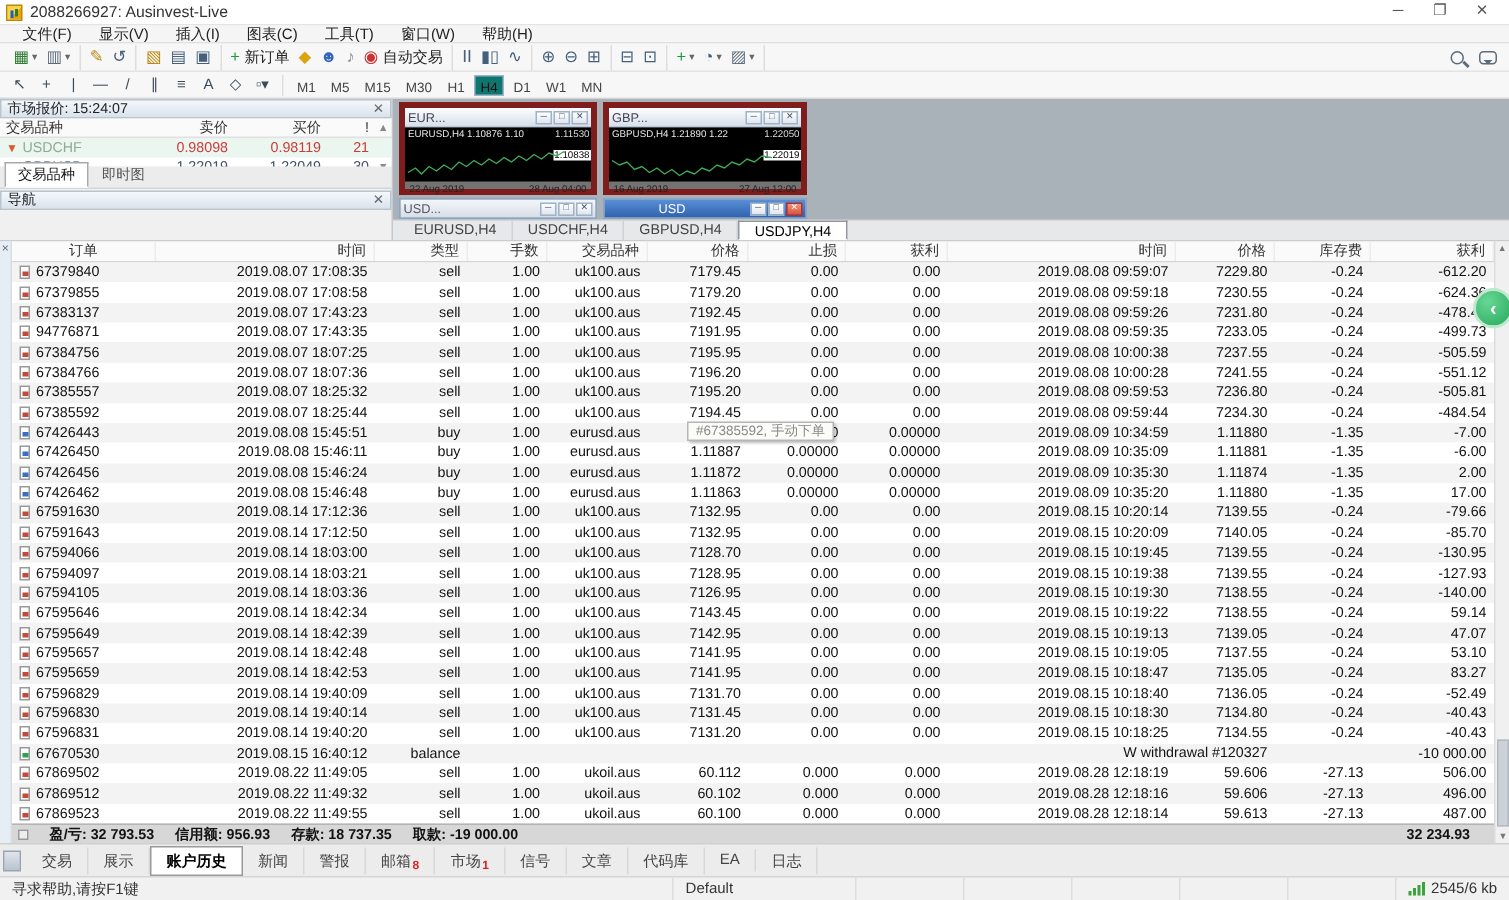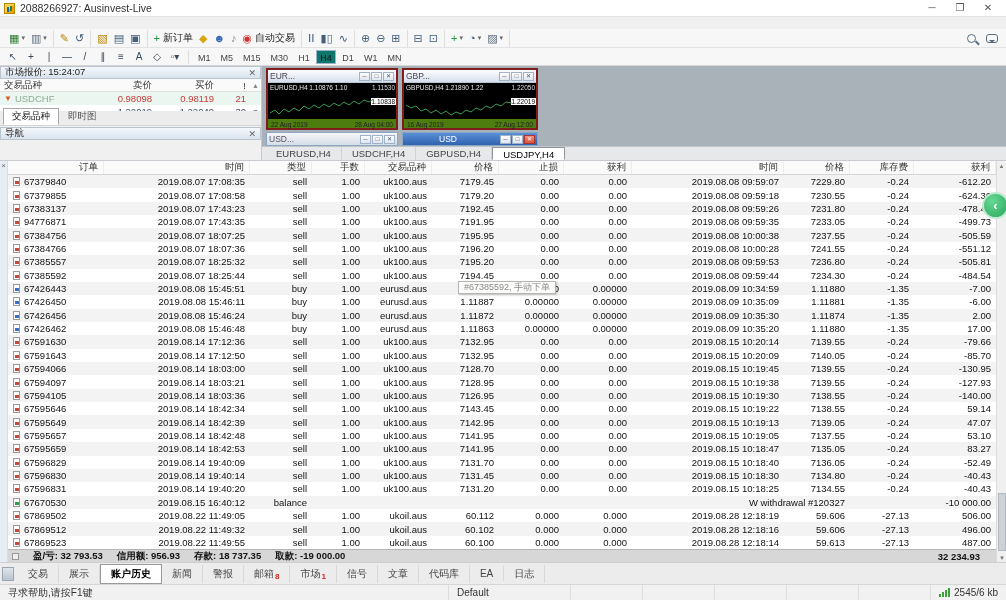--- a/index.html
+++ b/index.html
@@ -55,21 +55,21 @@
   .cellR { width:62px; text-align:right; padding-right:6px; }
   .cellS { width:30px; text-align:right; padding-right:4px; }
   .mwscroll { width:11px; text-align:center; color:#888; font-size:7px; }
 
   .ptabs { height:15px; display:flex; align-items:flex-end; padding-left:3px; background:#ececec; border-bottom:1px solid #d5d5d5; }
   .ptab { padding:1px 8px; font-size:9.5px; color:#555; border:1px solid transparent; }
   .ptab.active { background:#fff; border:1px solid #a9a9a9; border-bottom-color:#fff; color:#111; }
 
   .workspace { position:absolute; left:262px; top:0; width:744px; height:94px; background:#a9b1b9; overflow:hidden; }
 
-  .chartwin { position:absolute; top:2px; width:132px; height:62px; border:2px solid #7f1d1d; background:#4d7c0f; }
+  .chartwin { position:absolute; top:2px; width:132px; height:62px; border:4px solid #7f1d1d; background:#737373; }
   .cw-title { height:13px; background:linear-gradient(#fdfdfe,#d6dfeb); display:flex; align-items:center; padding:0 2px; font-size:8.5px; color:#445; border-bottom:1px solid #b9c6d6; }
   .cw-btns { margin-left:auto; display:flex; gap:1px; }
   .cw-btn { width:11px; height:9px; background:linear-gradient(#fff,#dfe6ef); border:1px solid #9fb2c8; font-size:6px; line-height:7px; text-align:center; color:#456; }
   .cw-body { position:relative; height:36px; background:#000; overflow:hidden; }
   .cw-info { position:absolute; left:2px; top:1px; font-size:6.5px; color:#e8e8e8; white-space:nowrap; }
   .cw-high { position:absolute; right:1px; top:1px; font-size:6.5px; color:#ddd; }
   .cw-tag { position:absolute; right:0; top:15px; font-size:6.5px; background:#fff; color:#000; padding:0 1px; }
   .cw-svg { position:absolute; left:0; bottom:0; }
   .cw-dates { height:11px; display:flex; justify-content:space-between; align-items:center; padding:0 3px; font-size:6.5px; color:#222; }
 
@@ -83,21 +83,21 @@
   .ctab { padding:0 10px; font-size:9.5px; color:#444; line-height:13px; border-right:1px solid #cfd3d7; }
   .ctab.active { background:#fff; border:1px solid #8f969e; border-bottom-color:#fff; color:#000; margin-top:0; }
 
   
   .terminal { position:absolute; left:0; top:160px; width:1006px; height:402px; background:#fff; border-top:1px solid #c8ccd0; }
   .t-strip { position:absolute; left:0; top:0; width:8px; height:402px; background:#e7edf4; border-right:1px solid #d7dde4; font-size:8px; color:#666; text-align:center; line-height:10px; }
   .t-main { position:absolute; left:8px; top:0; width:988px; height:402px; }
   .hgrid { display:grid; grid-template-columns:96px 146px 62px 53px 67px 67px 65px 68px 152px 66px 64px 82px; }
   .hhead { height:14px; align-items:center; background:#fafafa; border-bottom:1px solid #d5d5d5; font-size:9.5px; color:#333; }
   .hhead .hc { padding:0 5px; text-align:right; border-right:1px solid #ececec; overflow:hidden; white-space:nowrap; }
-  .hhead .hc:first-child { text-align:right;font-family:Liberation Serif, serif; }
+  .hhead .hc:first-child { text-align:center;font-family:Liberation Serif, serif; }
   .hrows { position:absolute; left:0; top:14px; width:988px; height:374px; display:flex; flex-direction:column; }
   .hrow { flex:1 1 0; min-height:0; align-items:center; font-size:9.5px; color:#111; }
   .hrow:nth-child(odd) { background:#f3f3f3; }
   .hc { padding:0 5px; text-align:right; overflow:hidden; white-space:nowrap; }
   .hc.first { text-align:left; display:flex; align-items:center; gap:4px; overflow:hidden; }
   .hc.rel { position:relative; overflow:visible; }
   .hc.rel span { position:absolute; right:5px; top:50%; transform:translateY(-50%); white-space:nowrap; }
   .doc { width:7px; height:9px; background:#fff; border:1px solid #999; position:relative; flex:none; }
   .doc::after { content:''; position:absolute; left:1px; top:3px; width:4px; height:3px; background:var(--a,#c33); }
 
@@ -139,20 +139,29 @@
   <div class="titlebar">
     <span class="appicon"></span>
     <span class="wtitle">2088266927: Ausinvest-Live</span>
     <span class="wbtns">
       <span class="wbtn">─</span>
       <span class="wbtn">❐</span>
       <span class="wbtn">✕</span>
     </span>
   </div>
 
+  <div class="menubar" id="menubar">
+      <span class="menu-item">文件(F)</span>
+      <span class="menu-item">显示(V)</span>
+      <span class="menu-item">插入(I)</span>
+      <span class="menu-item">图表(C)</span>
+      <span class="menu-item">工具(T)</span>
+      <span class="menu-item">窗口(W)</span>
+      <span class="menu-item">帮助(H)</span>
+    </div>
 
   <div class="toolbar1" id="toolbar1">
       <span class="tgroup">
         <span class="tbtn">
           <span class="ticon" style="color: rgb(46, 125, 50);">▦</span>
           <span class="dd">▾</span>
         </span>
         <span class="tbtn">
           <span class="ticon" style="color: rgb(91, 107, 124);">▥</span>
           <span class="dd">▾</span>

